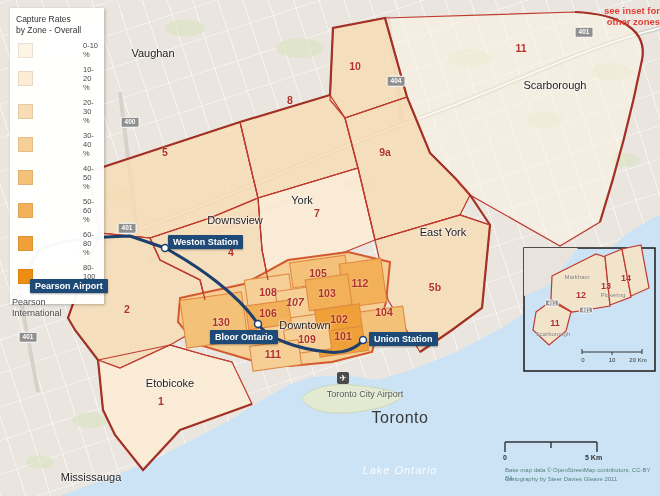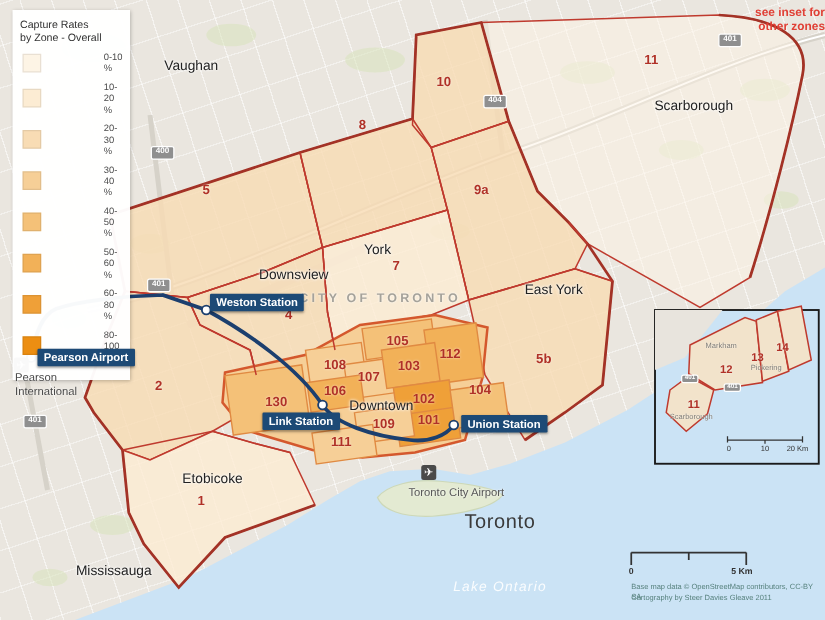--- a/index.html
+++ b/index.html
@@ -182,29 +182,28 @@
       <span class="sw" style="background-color: rgb(236, 142, 18);"></span>
       <span class="sw-lbl">80-100 %</span>
       </div>
   </div>
 
   <div class="note">
     <div>see inset for</div>
     <div>other zones</div>
   </div>
 
-  <div class="lbl region" style="left:304px;top:239px;font-size:10px;letter-spacing:2.5px;">CITY OF TORONTO</div>
   <div class="lbl place" style="left:153px;top:53px;">Vaughan</div>
   <div class="lbl place" style="left:235px;top:172px;margin-top:48px;">Downsview</div>
   <div class="lbl place" style="left:302px;top:200px;">York</div>
   <div class="lbl place" style="left:443px;top:232px;text-align:right;">East York</div>
   <div class="lbl place" style="left:555px;top:85px;">Scarborough</div>
   <div class="lbl place" style="left:170px;top:383px;">Etobicoke</div>
   <div class="lbl place" style="left:305px;top:325px;">Downtown</div>
-  <div class="lbl place" style="left:75px;top:457px;padding-left:32px;">Mississauga</div>
+  <div class="lbl place" style="left:75px;top:477px;padding-left:32px;">Mississauga</div>
   <div class="lbl city-big" style="left:400px;top:418px;">Toronto</div>
   <div class="lbl water-lbl" style="left:400px;top:470px;">Lake Ontario</div>
   <div class="pearson-intl">
     <div>Pearson</div>
     <div>International</div>
   </div>
   <div class="lbl place-sm" style="left:365px;top:394px;">Toronto City Airport</div>
 
   <div class="lbl zone-num" style="left:161px;top:401px;">1</div>
   <div class="lbl zone-num" style="left:127px;top:309px;">2</div>
@@ -216,30 +215,30 @@
   <div class="lbl zone-num" style="left:435px;top:287px;">5b</div>
   <div class="lbl zone-num" style="left:355px;top:66px;">10</div>
   <div class="lbl zone-num" style="left:521px;top:48px;">11</div>
 
   <div class="lbl zone-num" style="left:343px;top:336px;">101</div>
   <div class="lbl zone-num" style="left:339px;top:319px;">102</div>
   <div class="lbl zone-num" style="left:327px;top:293px;">103</div>
   <div class="lbl zone-num" style="left:384px;top:312px;">104</div>
   <div class="lbl zone-num" style="left:318px;top:273px;">105</div>
   <div class="lbl zone-num" style="left:268px;top:313px;">106</div>
-  <div class="lbl zone-num" style="left:295px;top:302px;">107</div>
+  <div class="lbl zone-num" style="left:295px;top:302px;font-style:italic;">107</div>
   <div class="lbl zone-num" style="left:268px;top:292px;">108</div>
   <div class="lbl zone-num" style="left:307px;top:339px;">109</div>
   <div class="lbl zone-num" style="left:221px;top:322px;">130</div>
   <div class="lbl zone-num" style="left:273px;top:354px;">111</div>
   <div class="lbl zone-num" style="left:360px;top:283px;">112</div>
 
   <div class="station" style="left:30px;top:279px;">Pearson Airport</div>
   <div class="station" style="left:168px;top:235px;">Weston Station</div>
-  <div class="station" style="left:210px;top:330px;">Link Station</div>
+  <div class="station" style="left:210px;top:330px;">Bloor Ontario</div>
   <div class="station" style="left:369px;top:332px;">Union Station</div>
 
   <div class="badge" style="left:130px;top:122px;">400</div>
   <div class="badge" style="left:396px;top:81px;">404</div>
   <div class="badge" style="left:127px;top:228px;">401</div>
   <div class="badge" style="left:28px;top:337px;">401</div>
   <div class="badge" style="left:584px;top:32px;">401</div>
   <div class="badge tiny" style="left:552px;top:303px;">401</div>
   <div class="badge tiny" style="left:586px;top:310px;">401</div>
 

